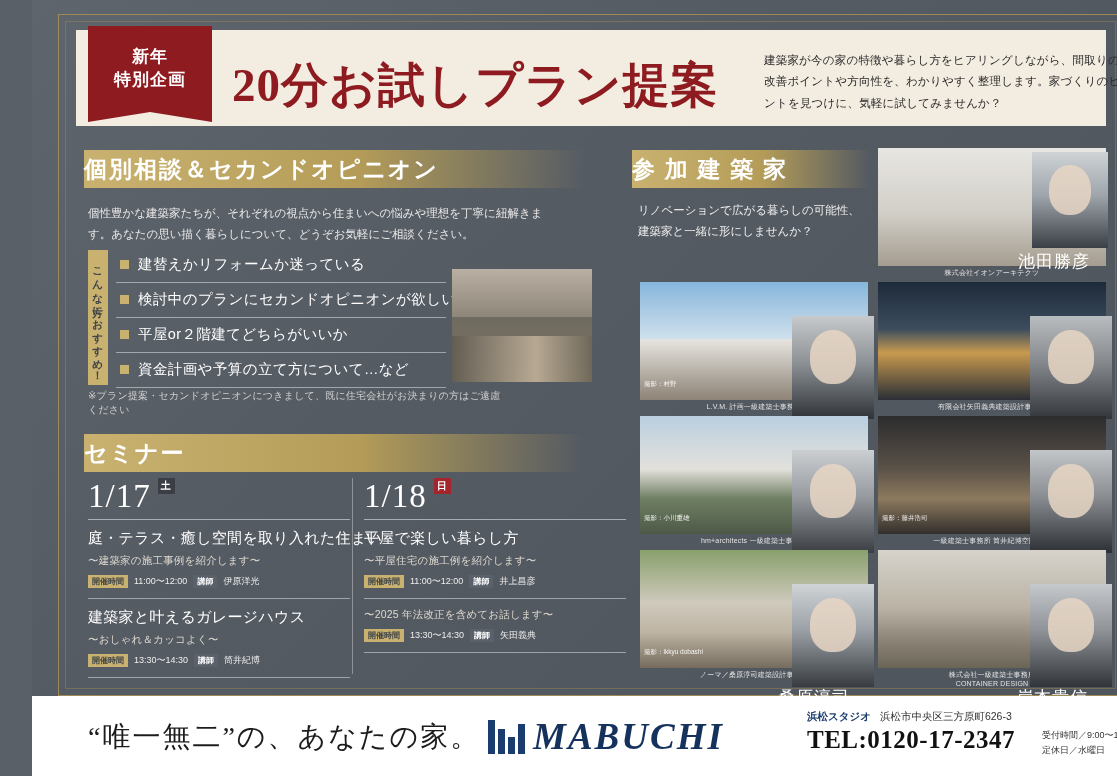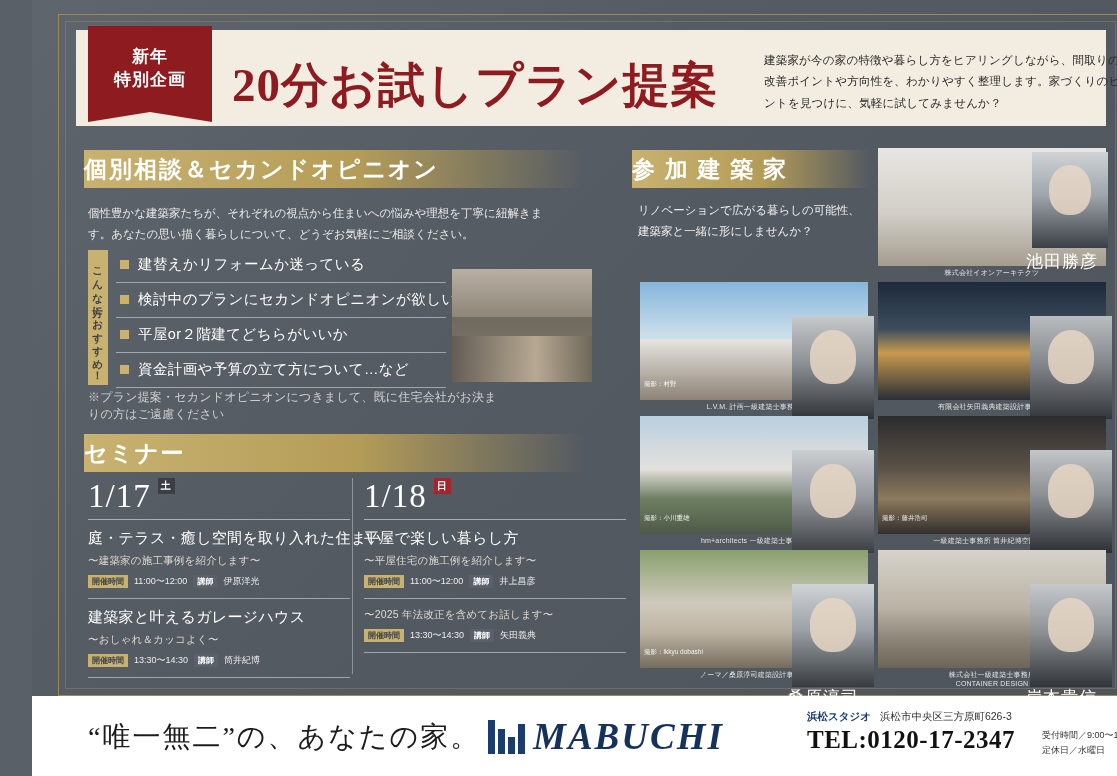--- a/index.html
+++ b/index.html
@@ -81,21 +81,21 @@
     width:9px;height:9px;background:#c9b170;margin-right:9px;flex:0 0 auto;
   }
   .vert-tag{
     position:absolute;left:56px;top:250px;width:20px;height:135px;
     background:#c9b170;color:#3e4348;font-size:10.5px;font-weight:bold;
     writing-mode:vertical-rl;text-orientation:upright;
     display:flex;align-items:center;justify-content:center;letter-spacing:1px;
   }
   .note{
     position:absolute;left:56px;top:389px;width:420px;
-    font-size:12px;color:#cfcfcf;letter-spacing:.2px;font-family:Liberation Serif, serif;
+    font-size:10px;color:#cfcfcf;letter-spacing:.2px;
   }
   .photo-party{
     position:absolute;left:420px;top:269px;width:140px;height:113px;
     background:
       linear-gradient(180deg,#b9b0a3 0%,#8e8679 42%,#6f6a5f 43%,#7e7568 100%);
     overflow:hidden;
   }
   .photo-party:after{
     content:"";position:absolute;left:0;bottom:0;width:100%;height:46px;
     background:linear-gradient(90deg,#5f5a50,#9a8f7d 35%,#c2b29a 60%,#6d6658);
@@ -144,21 +144,21 @@
     font-size:7px;color:#e3e3e3;text-align:center;letter-spacing:.2px;
   }
   .arch-credit{
     position:absolute;left:4px;top:98px;font-size:6.5px;color:#fff;opacity:.9;
   }
   .arch-face{
     position:absolute;left:232px;top:0;width:82px;height:103px;overflow:hidden;
     background:#6d6f72;
   }
   .arch-name{
-    position:absolute;left:228px;top:104px;width:90px;text-align:center;
+    position:absolute;left:228px;top:104px;width:90px;text-align:left;
     font-family:"Liberation Serif","DejaVu Serif",serif;
     font-size:17px;color:#fff;letter-spacing:1px;white-space:nowrap;
   }
   
   .ph{position:absolute;inset:0;}
   .ph-a{background:linear-gradient(180deg,#e8e6e2 0%,#d2cfc8 55%,#a49c8f 100%);}
   .ph-b{background:linear-gradient(180deg,#86b6dc 0%,#cfe0ec 48%,#e6e4df 49%,#8d8377 100%);}
   .ph-c{background:linear-gradient(180deg,#1d2a3a 0%,#3d4d5e 40%,#c89a4e 60%,#2a2f36 100%);}
   .ph-d{background:linear-gradient(180deg,#b9cfe0 0%,#e3e1dc 45%,#6f7f63 70%,#4d5947 100%);}
   .ph-e{background:linear-gradient(180deg,#2c2c2e 0%,#5b5248 45%,#8d7a5e 70%,#322f2c 100%);}

